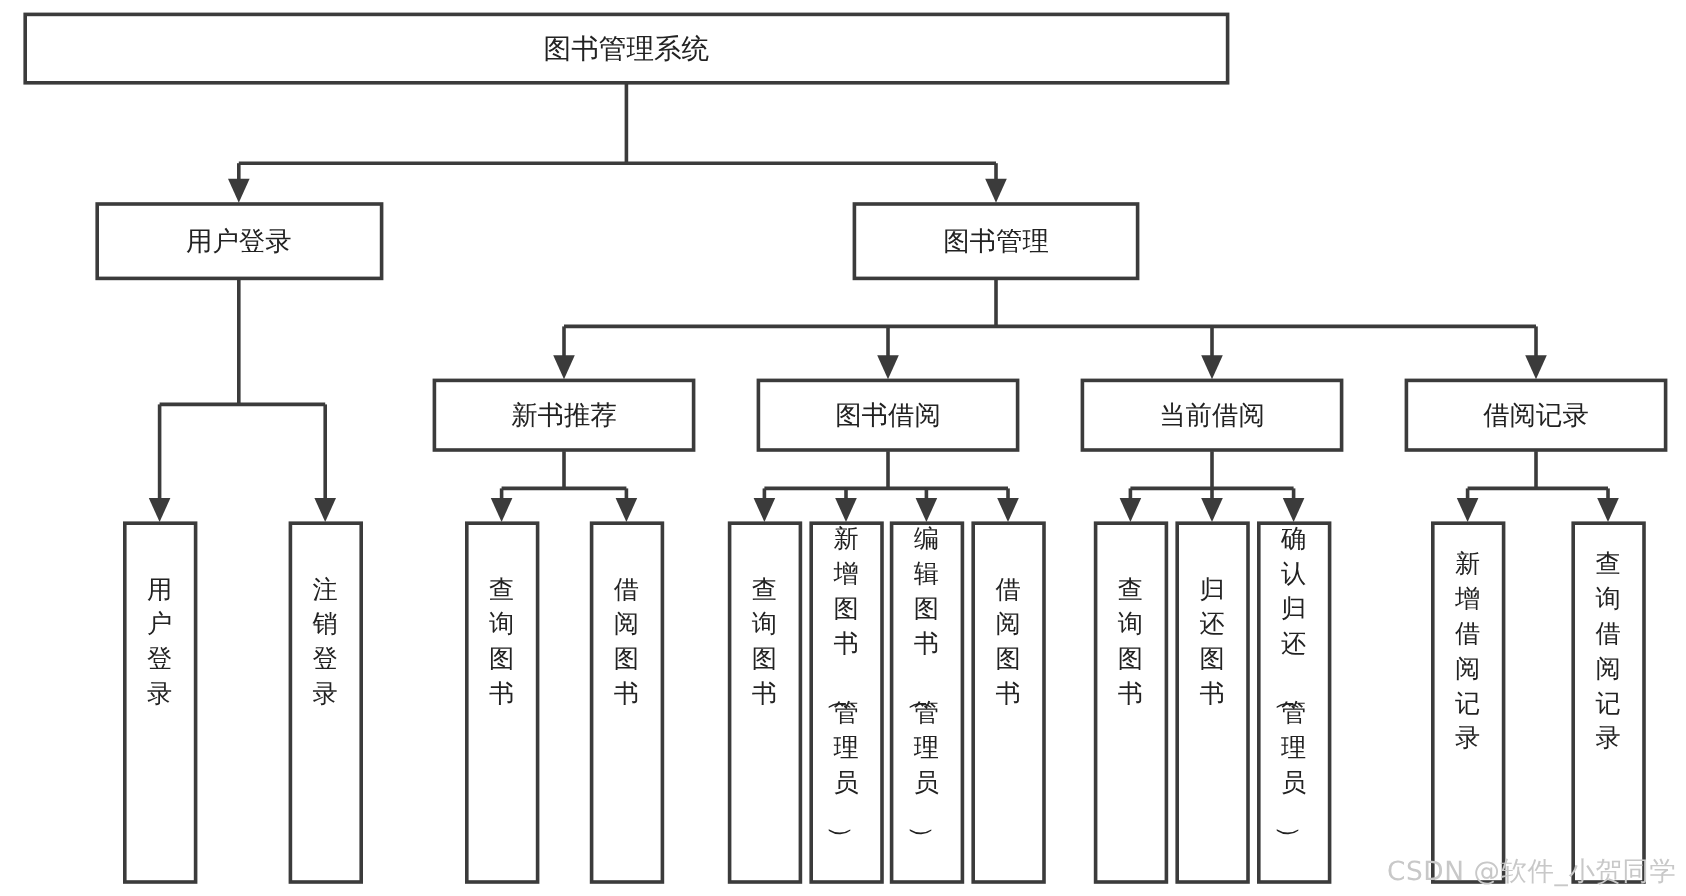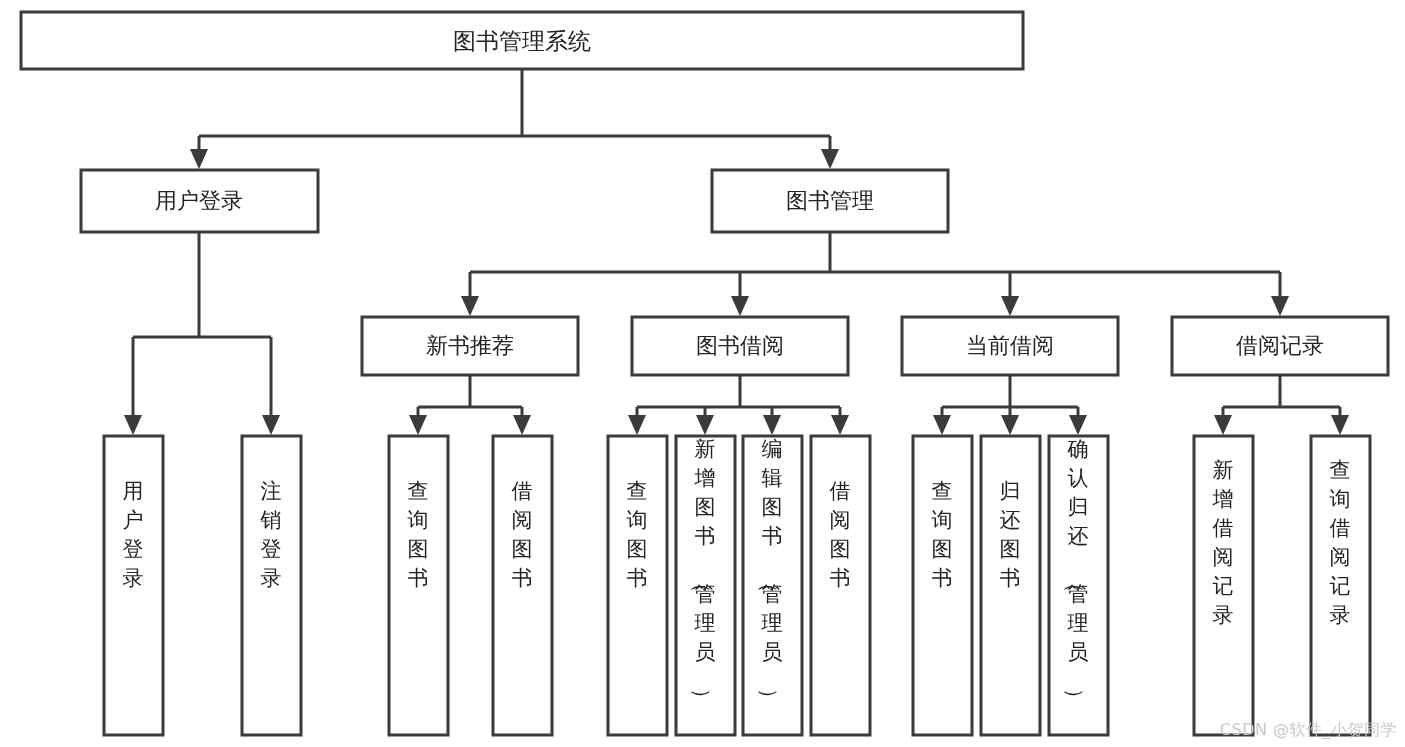--- a/index.html
+++ b/index.html
@@ -34,21 +34,21 @@
     font-family:"DejaVu Sans","Liberation Sans",sans-serif;
     font-size:21px;
     text-anchor:middle;
   }
   .watermark{
     position:absolute;
     right:8px;
     bottom:6px;
     color:#c8c8c8;
     font-family:"DejaVu Sans","Liberation Sans",sans-serif;
-    font-size:16px;
+    font-size:22px;
     letter-spacing:0.5px;
     white-space:nowrap;
     user-select:none;
   }
 </style>
 </head>
 <body>
 
 <svg id="diagram" viewBox="0 0 1405 747" xmlns="http://www.w3.org/2000/svg">
 

